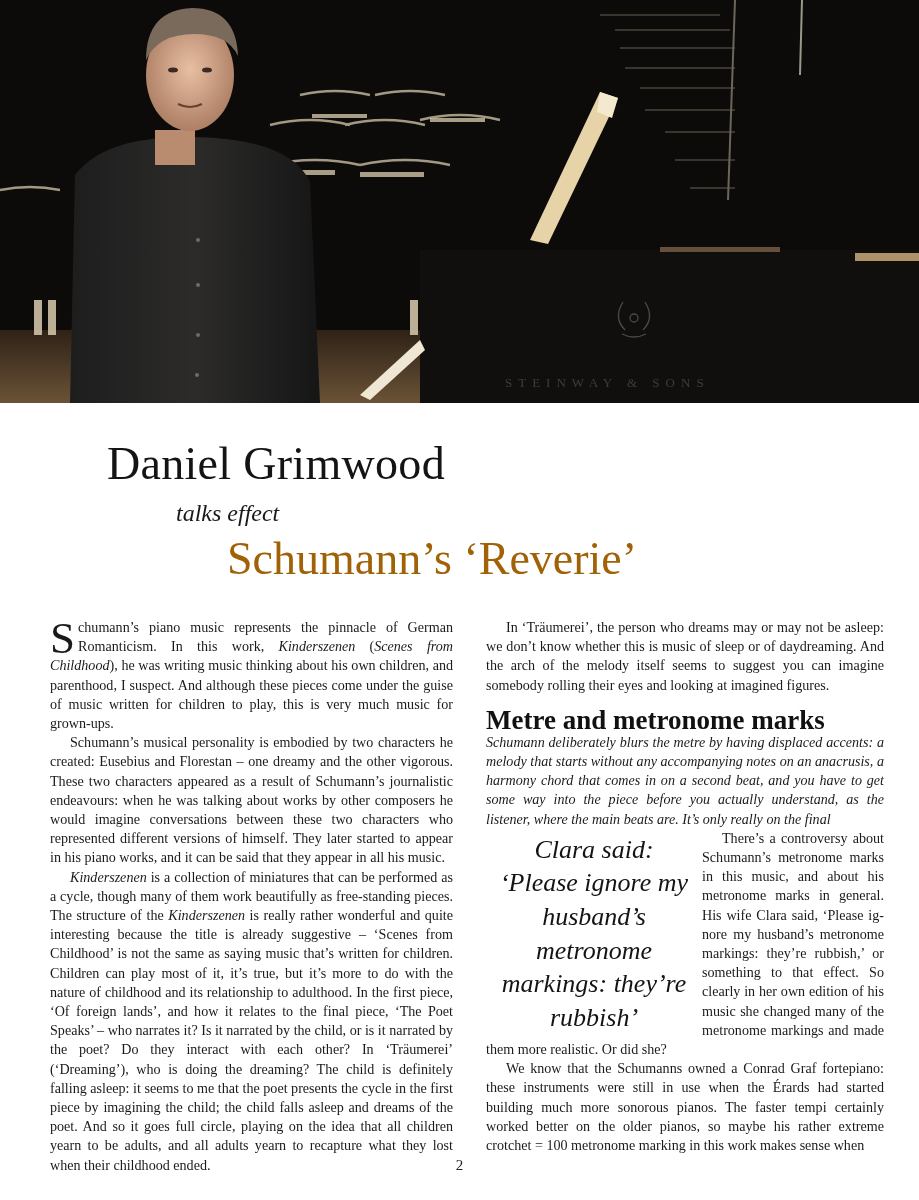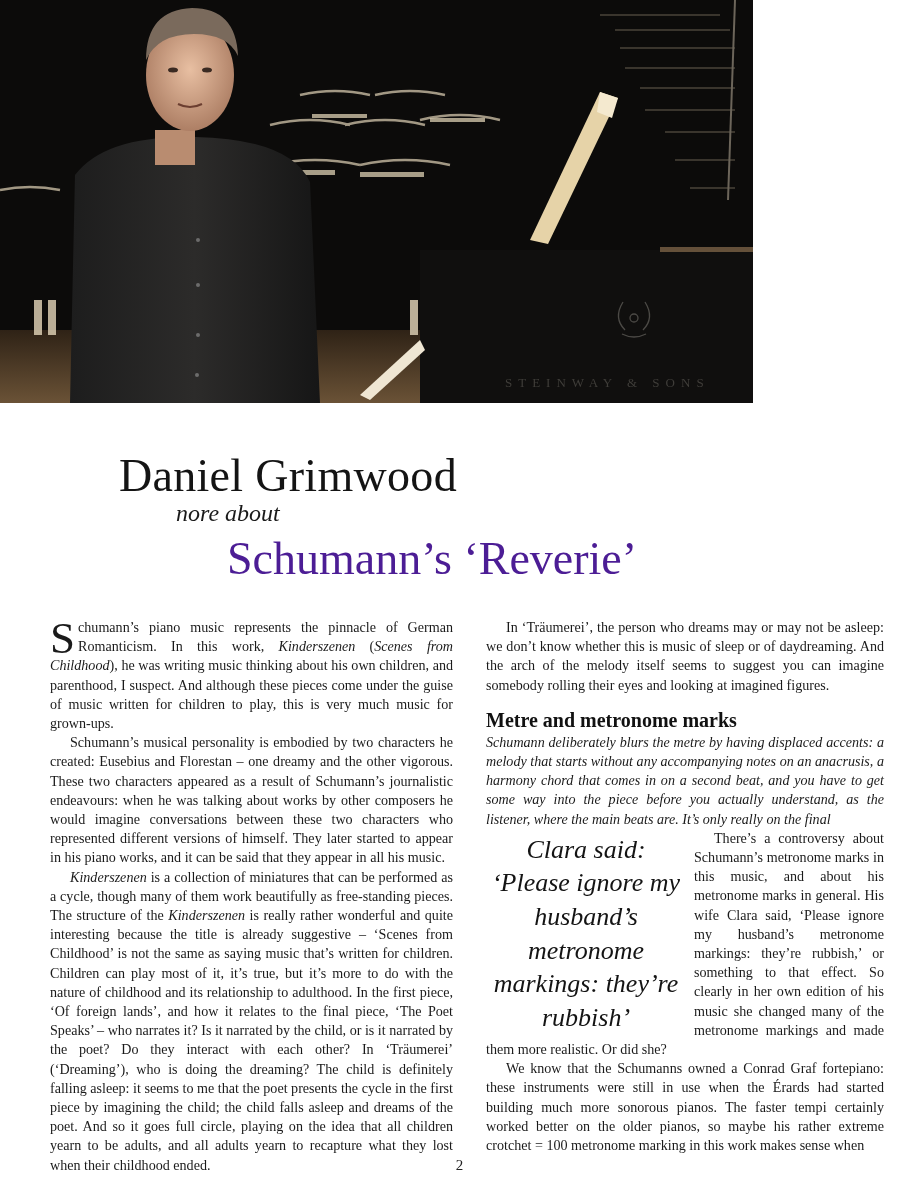--- a/index.html
+++ b/index.html
@@ -4,61 +4,61 @@
   <style>
     html, body { margin: 0; padding: 0; }
     body {
       width: 919px; height: 1200px; overflow: hidden;
       background: #ffffff; color: #1a1a1a;
       font-family: "Liberation Serif", "DejaVu Serif", serif;
       position: relative;
     }
     
     .hero {
-      position: absolute; left: 0; top: 0; width: 753px; height: 403px;
+      position: absolute; left: 0; top: 0; width: 919px; height: 403px;
       background: #84cc16; overflow: hidden;
     }
     .hero svg { display: block; }
     
     .title-block { position: absolute; left: 0; top: 430px; width: 919px; }
     .title-name {
-      position: absolute; left: 107px; top: 6px; margin: 12px;
+      position: absolute; left: 107px; top: 6px; margin: 0;
       font-size: 46px; font-weight: normal; letter-spacing: 0.3px;
       line-height: 56px; color: #141414; white-space: nowrap;
     }
     .title-sub {
       position: absolute; left: 176px; top: 68px; margin: 0;
       font-size: 24px; font-style: italic; line-height: 30px; color: #1a1a1a;
       white-space: nowrap;
     }
     .title-topic {
       position: absolute; left: 227px; top: 101px; margin: 0;
-      font-size: 46px; font-weight: normal; line-height: 56px; color: #4c1d95;
+      font-size: 46px; font-weight: normal; line-height: 56px; color: #a16207;
       white-space: nowrap;
     }
     
     .col {
       position: absolute; top: 618px; width: 403px;
       font-size: 14.1px; line-height: 19.2px; text-align: justify;
       hyphens: manual;
     }
     .col-left { left: 50px; }
     .col-right { left: 486px; width: 398px; }
     .col p { margin: 0; text-indent: 20px; }
     .col p.first { text-indent: 0; }
     .dropcap {
       float: left; font-size: 45px; line-height: 36px; margin: 2px 3px 0 0;
       color: #1a1a1a;
     }
     .col h2 {
-      margin: 14px 0 2px 0; font-size: 20px; line-height: 22px; font-weight: bold;
+      margin: 14px 0 2px 0; font-size: 27px; line-height: 22px; font-weight: bold;
       text-align: left; color: #111;
     }
     .pullquote {
-      float: left; width: 200px; margin: 4px 8px 0 0;
+      float: left; width: 200px; margin: 4px 8px 0 8px;
       font-style: italic; font-size: 26px; line-height: 33.6px;
       text-align: center; color: #141414;
     }
     .col-right p.no-indent { text-indent: 0; font-style: italic; }
     .page-number {
       position: absolute; left: 0; width: 919px; top: 1157px;
       text-align: center; font-size: 15px; color: #222;
     }
   </style>
 </head>
@@ -154,21 +154,21 @@
         <circle cx="198" cy="335" r="2"></circle>
         <circle cx="197" cy="375" r="2"></circle>
     </g>
 
     <path d="M360 395 L420 340 L425 350 L370 400 Z" fill="#efe6d3"></path>
   </svg>
 </div>
 
 <div class="title-block">
   <h1 class="title-name">Daniel Grimwood</h1>
-  <div class="title-sub">nore about</div>
+  <div class="title-sub">talks effect</div>
   <h1 class="title-topic">Schumann’s ‘Reverie’</h1>
 </div>
 
 <div class="col col-left">
   <p class="first"><span class="dropcap">S</span><span>chumann’s piano music represents the pinnacle of German Romanticism. In this work, </span><i>Kinderszenen</i><span> (</span><i>Scenes from Childhood</i><span>), he was writing music thinking about his own children, and parenthood, I suspect. And although these pieces come under the guise of music written for children to play, this is very much music for grown-ups.</span></p>
   <p><span>Schumann’s musical personality is embodied by two characters he created: Eusebius and Florestan – one dreamy and the other vigorous. These two characters appeared as a result of Schumann’s journalistic endeavours: when he was talking about works by other composers he would imagine conversations between these two characters who represented different versions of himself. They later started to appear in his piano works, and it can be said that they appear in all his music.</span></p>
   <p><i>Kinderszenen</i><span> is a collection of miniatures that can be performed as a cycle, though many of them work beautifully as free-standing pieces. The structure of the </span><i>Kinderszenen</i><span> is really rather wonderful and quite interesting because the title is already suggestive – ‘Scenes from Childhood’ is not the same as saying music that’s written for children. Children can play most of it, it’s true, but it’s more to do with the nature of childhood and its relationship to adulthood. In the first piece, ‘Of foreign lands’, and how it relates to the final piece, ‘The Poet Speaks’ – who narrates it? Is it narrated by the child, or is it narrated by the poet? Do they interact with each other? In ‘Träumerei’ (‘Dreaming’), who is doing the dreaming? The child is definitely falling asleep: it seems to me that the poet presents the cycle in the first piece by imagining the child; the child falls asleep and dreams of the poet. And so it goes full circle, playing on the idea that all children yearn to be adults, and all adults yearn to recapture what they lost when their childhood ended.</span></p>
 </div>
 
 <div class="col col-right">

